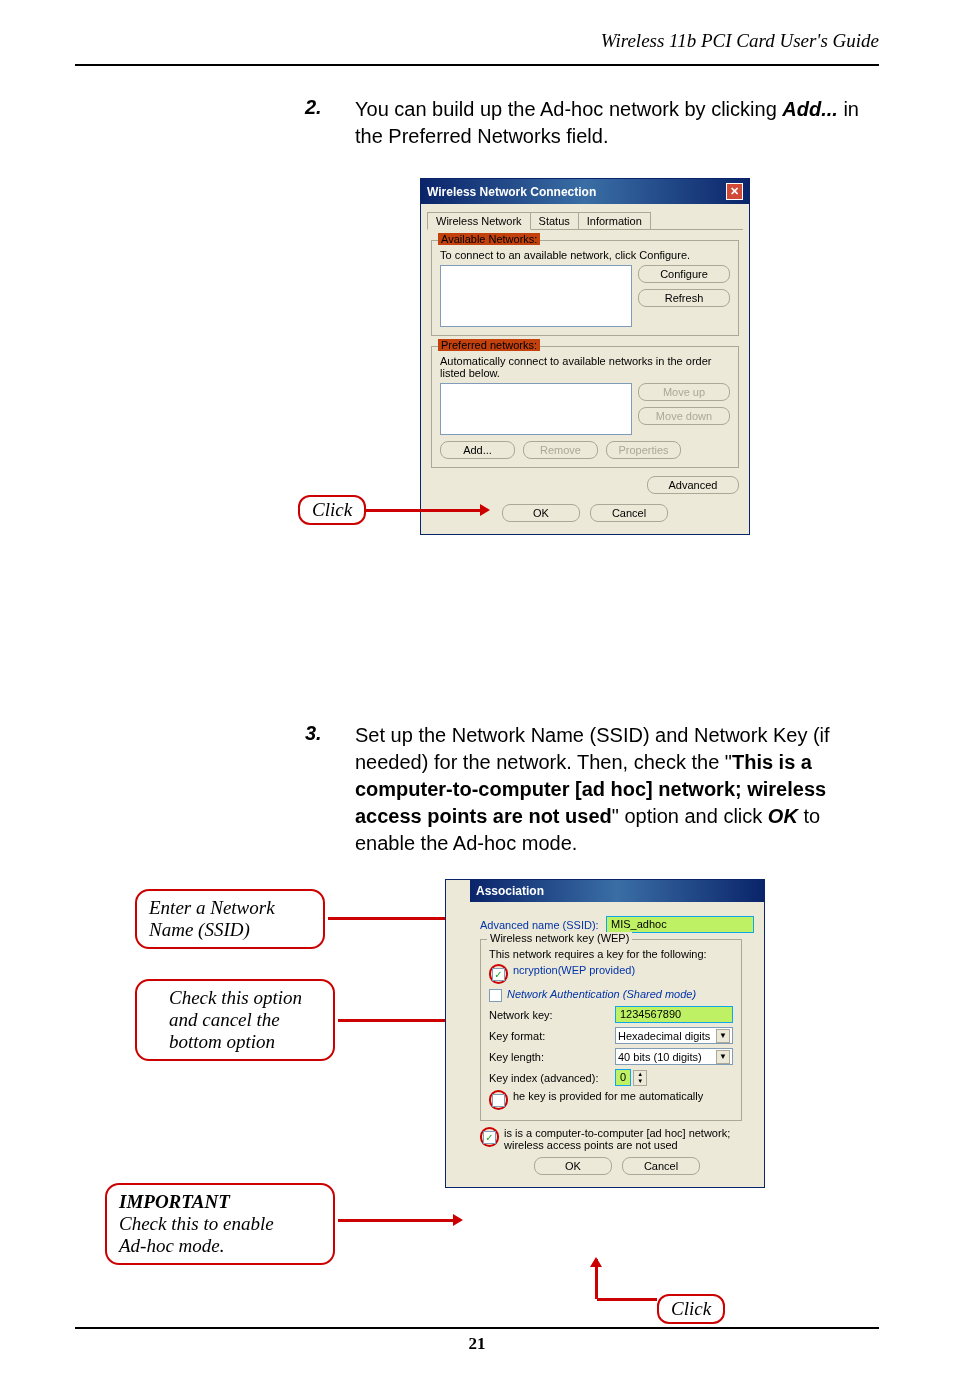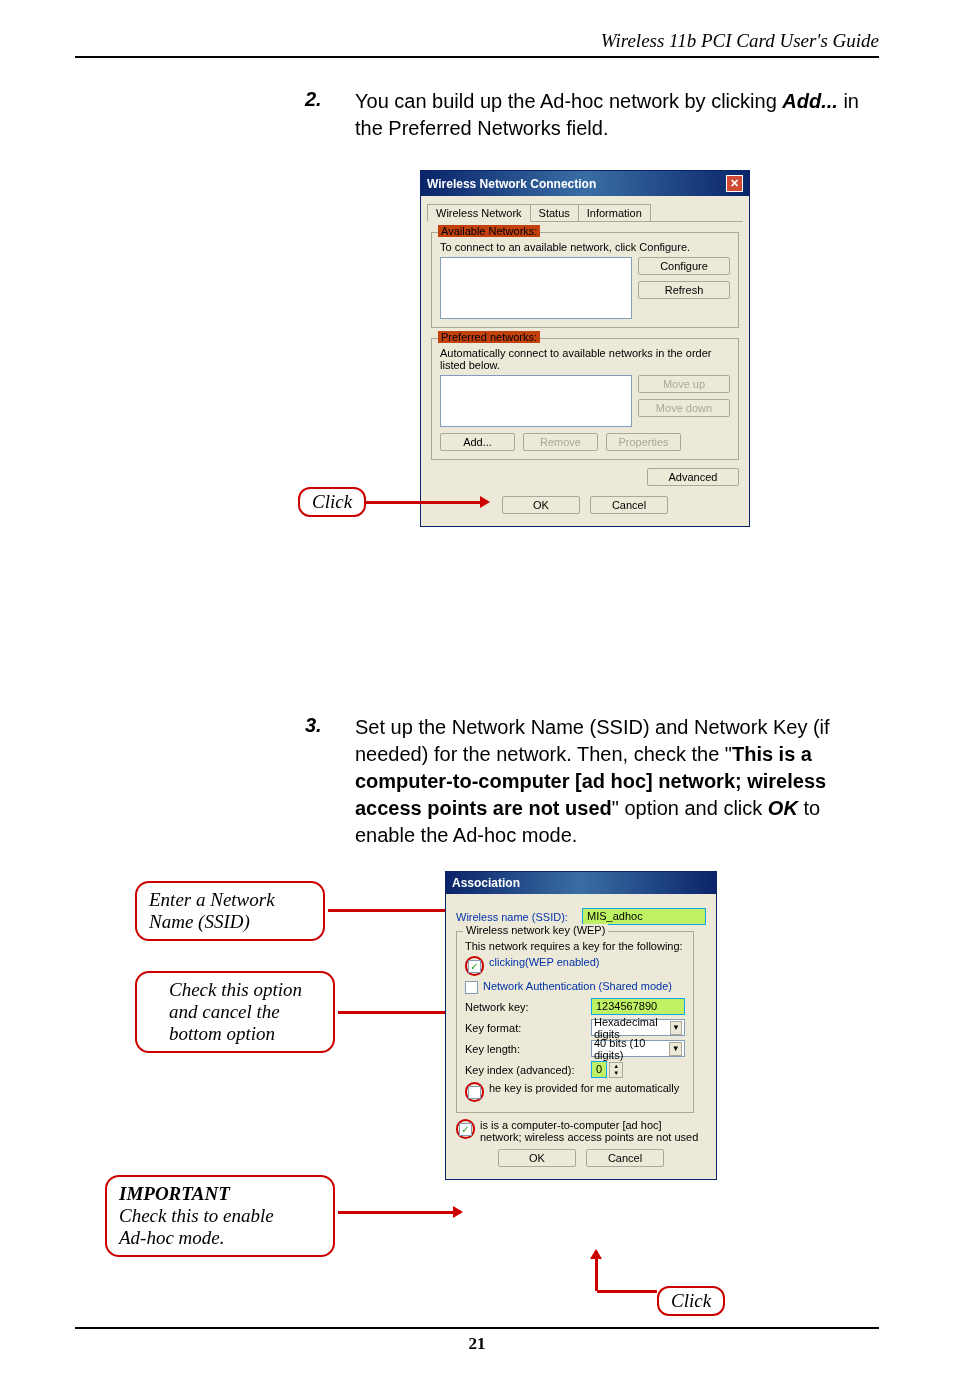--- a/index.html
+++ b/index.html
@@ -9,21 +9,21 @@
       height: 1384px;
       background: #fff;
       position: relative;
       padding: 30px 75px 30px 75px;
     }
     .header-title {
       font-style: italic;
       font-size: 19px;
       text-align: right;
       border-bottom: 2px solid #000;
-      padding-bottom: 4px;
+      padding-bottom: 12px;
       margin-bottom: 30px;
     }
     .content-body {
       padding-left: 230px;
       padding-right: 10px;
       font-family: Arial, Helvetica, sans-serif;
       font-size: 20px;
     }
     .step-row {
       display: flex;
@@ -122,21 +122,21 @@
     .listarea.small { height: 52px; }
     .gb-row { display: flex; gap: 6px; }
     .gb-left { flex: 1; }
     .gb-right-col { display: flex; flex-direction: column; gap: 6px; width: 92px; }
     .winbtn {
       background: #ece9d8;
       border: 1px solid #aca899;
       text-align: center;
       padding: 2px 0;
       font-size: 11px;
-      border-radius: 2px;
+      border-radius: 8px;
     }
     .winbtn.gray { color: #aca899; }
     .btnrow {
       display: flex;
       gap: 8px;
       justify-content: flex-start;
       margin-top: 6px;
     }
     .btnrow .winbtn { width: 75px; }
     .adv-row { display: flex; justify-content: flex-end; margin: 8px 10px 8px 10px; }
@@ -191,25 +191,26 @@
       background: #fff;
     }
     .cb1 { left: 60px; top: 10px; width: 190px; }
     .cb2 { left: 60px; top: 100px; width: 200px; padding-left: 32px; }
     .cb3 { left: 30px; top: 304px; width: 230px; }
     .cb3 .imp { font-weight: bold; font-style: italic; }
 
     .dialog2 {
       position: absolute;
       left: 370px; top: 0;
-      width: 272px;
+      width: 320px;
       background: #ece9d8;
       border: 1px solid #0a246a;
       font-family: Tahoma, sans-serif;
       font-size: 11px;
+      padding-left: 24px;
     }
     .d2-body { padding: 10px 10px 8px 10px; }
     .field-row { display: flex; align-items: center; gap: 6px; margin: 4px 0; }
     .field-label { width: 120px; font-size: 11px; }
     .textinput {
       flex: 1;
       border: 1px solid #0ea5e9;
       background: #bef264;
       font-size: 11px;
       padding: 1px 4px;
@@ -396,35 +397,35 @@
     </div>
     <div class="redline" style="left:263px; top:340px; width:120px;"></div>
     <div class="redarrow-r" style="left:378px; top:335px;"></div>
 
     <div class="dialog2">
       <div class="titlebar">
         <span>Association</span>
       </div>
       <div class="d2-body">
         <div class="field-row">
-          <div class="field-label" style="color:#0033aa;">Wireless name (SSID):</div>
+          <div class="field-label" style="color:#0033aa;">Advanced name (SSID):</div>
           <div class="textinput">MIS_adhoc</div>
         </div>
         <div class="groupbox2">
           <div class="legend">Wireless network key (WEP)</div>
           <div class="gb-text">This network requires a key for the following:</div>
           <div class="chk">
             <span class="chk-highlight">
               <span class="chkbox checked"></span>
             </span>
-            <span style="color:#0033aa;">clicking(WEP enabled)</span>
+            <span style="color:#0033aa;">ncryption(WEP provided)</span>
           </div>
           <div class="chk">
             <span class="chkbox"></span>
-            <span style="color:#0033aa;">Network Authentication (Shared mode)</span>
+            <span style="color:#0033aa;font-style:italic;">Network Authentication (Shared mode)</span>
           </div>
           <div class="field-row">
             <div class="field-label">Network key:</div>
             <div class="textinput">1234567890</div>
           </div>
           <div class="field-row">
             <div class="field-label">Key format:</div>
             <div class="select">
               <span>Hexadecimal digits</span>
               <span class="dropbtn">▼</span>

